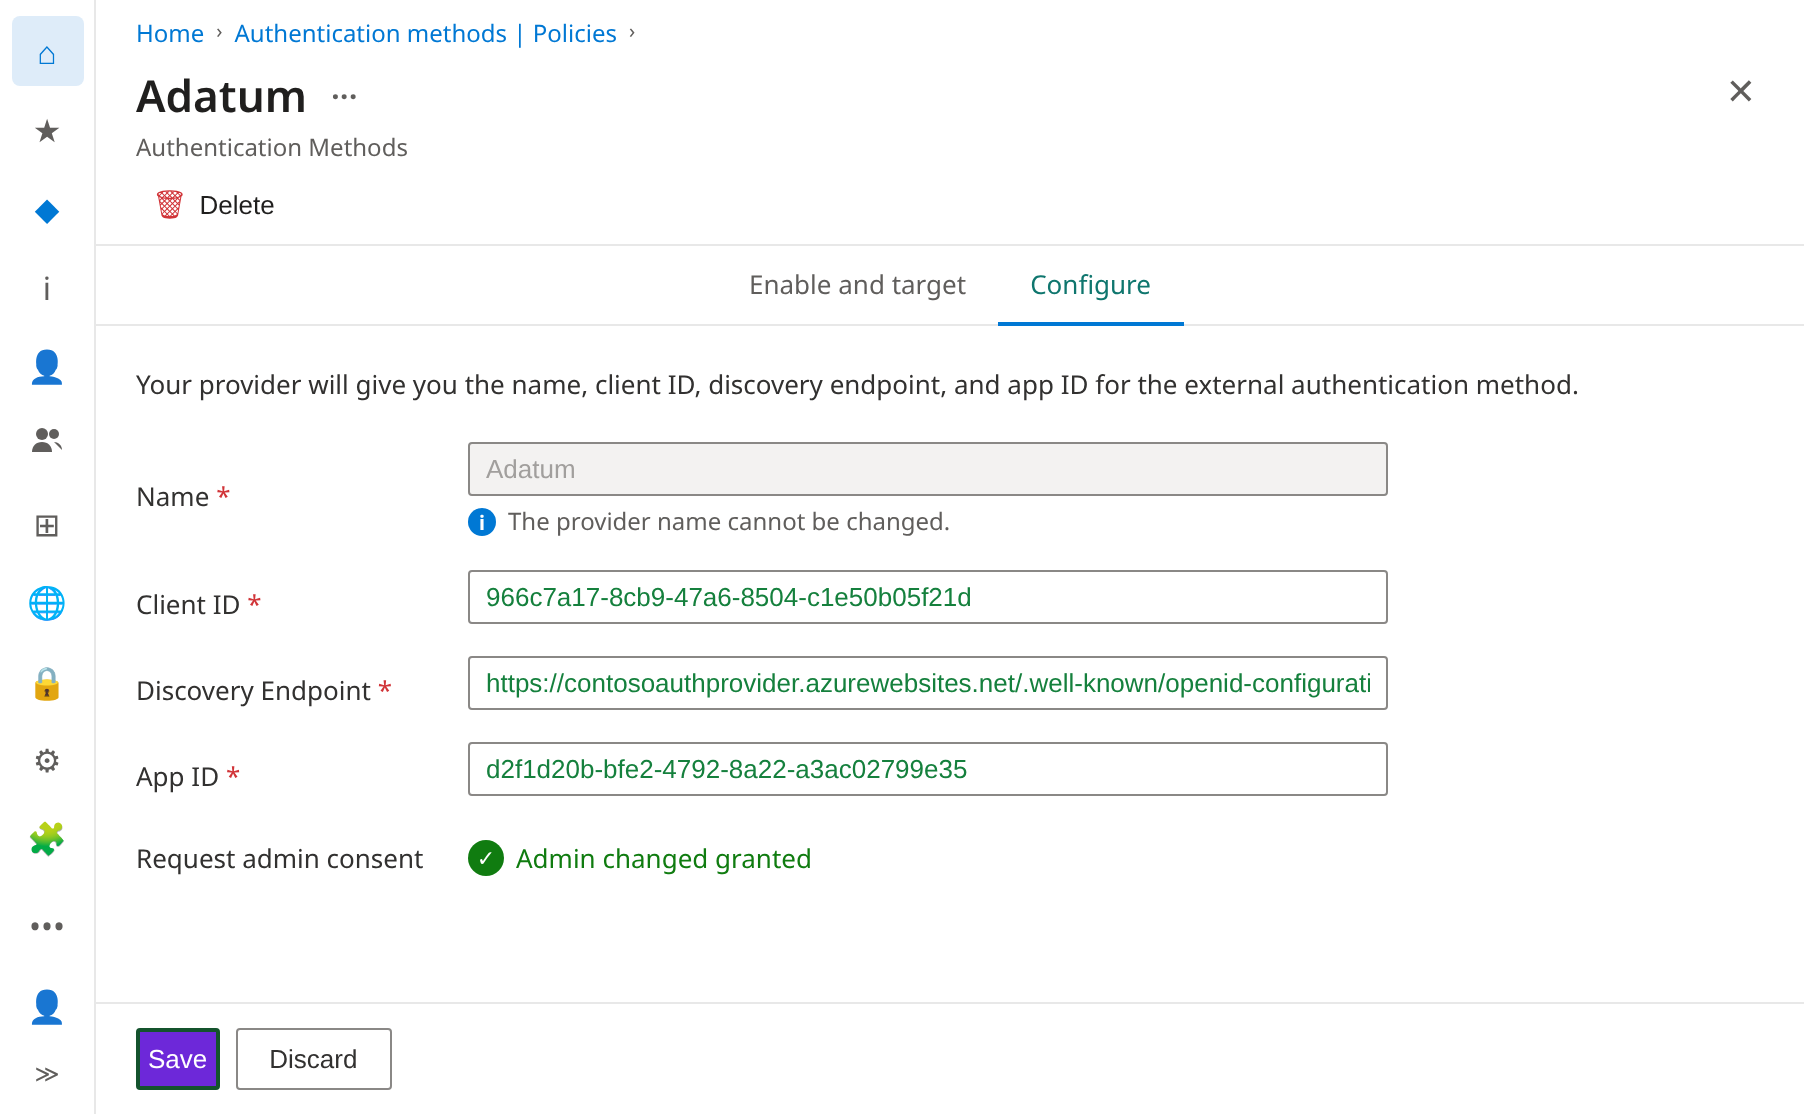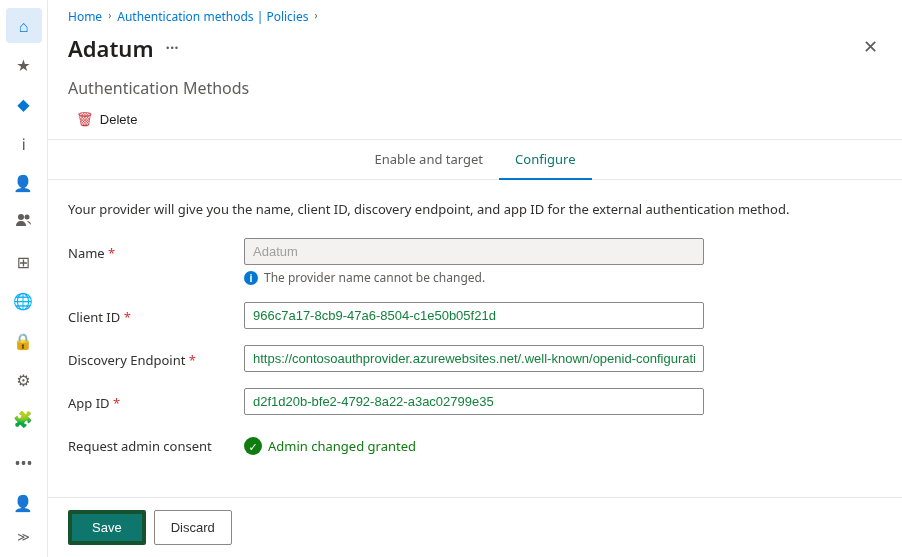--- a/index.html
+++ b/index.html
@@ -73,23 +73,23 @@
     .page-header-left { display: flex; flex-direction: column; }
     .page-title {
       font-size: 22px;
       font-weight: 600;
       color: #201f1e;
       display: flex;
       align-items: center;
       gap: 8px;
     }
     .page-subtitle {
-      font-size: 16px;
-      color: #605e5c;
-      margin-top: 14px;
+      font-size: 12px;
+      color: #605e5c;
+      margin-top: 2px;
     }
     .more-icon {
       font-size: 16px;
       color: #605e5c;
       cursor: pointer;
       padding: 2px 4px;
       border-radius: 2px;
     }
     .close-btn {
       font-size: 18px;
@@ -159,23 +159,23 @@
     }
     .section-desc {
       font-size: 13px;
       color: #323130;
       margin-bottom: 20px;
     }
 
     
     .form-row {
       display: flex;
-      align-items: flex-start;
+      align-items: center;
       margin-bottom: 16px;
-      gap: 16px;
+      gap: 6px;
     }
     .form-label {
       width: 160px;
       flex-shrink: 0;
       padding-top: 6px;
       font-size: 13px;
       color: #323130;
     }
     .required-star { color: #d13438; }
     .form-field-wrap {
@@ -244,24 +244,24 @@
     }
 
     
     .footer {
       padding: 12px 20px;
       border-top: 1px solid #e8e8e8;
       display: flex;
       gap: 8px;
     }
     .btn-primary {
-      padding: 6px 20px;
-      background: #0f766e;
+      padding: 6px 4px;
+      background: #6d28d9;
       color: #fff;
-      border: 4px solid #14532d;
+      border: 2px solid #14532d;
       border-radius: 2px;
       font-size: 13px;
       cursor: pointer;
     }
     .btn-secondary {
       padding: 6px 16px;
       background: #fff;
       color: #323130;
       border: 1px solid #8a8886;
       border-radius: 2px;

